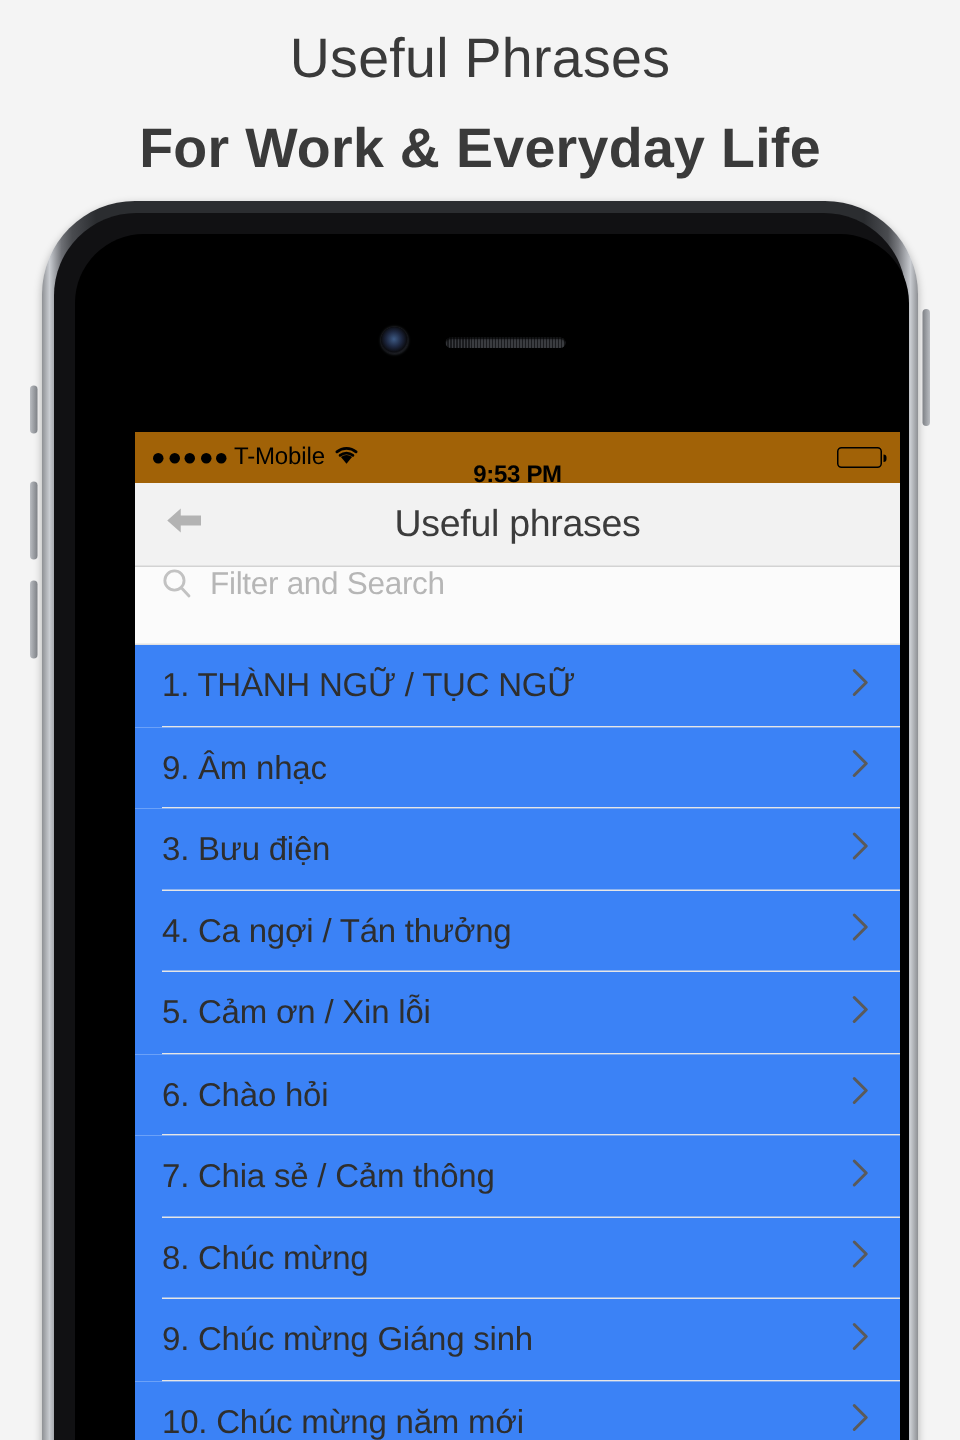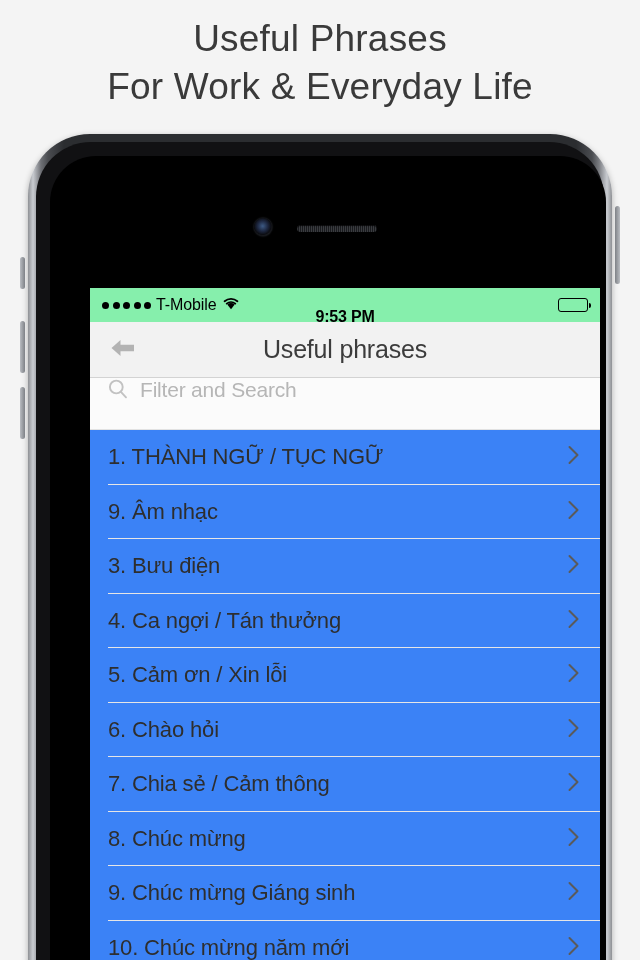--- a/index.html
+++ b/index.html
@@ -26,24 +26,24 @@
   }
   .promo-line1 {
     margin: 0;
     padding-top: 16px;
     font-size: 37px;
     font-weight: 400;
     letter-spacing: 0.2px;
     line-height: 46px;
   }
   .promo-line2 {
-    margin: 0;
+    margin: 12px;
     padding-top: 2px;
     font-size: 37px;
-    font-weight: 400;
+    font-weight: 700;
     letter-spacing: 0.2px;
     line-height: 46px;
   }
 
   
   .device {
     position: absolute;
     left: 28px;
     top: 134px;
     width: 584px;
@@ -131,21 +131,21 @@
     width: 510px;
     height: 840px;
     background: #ffffff;
     overflow: hidden;
   }
 
   
   .statusbar {
     position: relative;
     height: 34px;
-    background: #86efac;
+    background: #a16207;
     color: #000;
     text-decoration: underline;
   }
   .sb-left {
     position: absolute;
     left: 12px;
     top: 0;
     height: 34px;
     display: flex;
     align-items: center;

